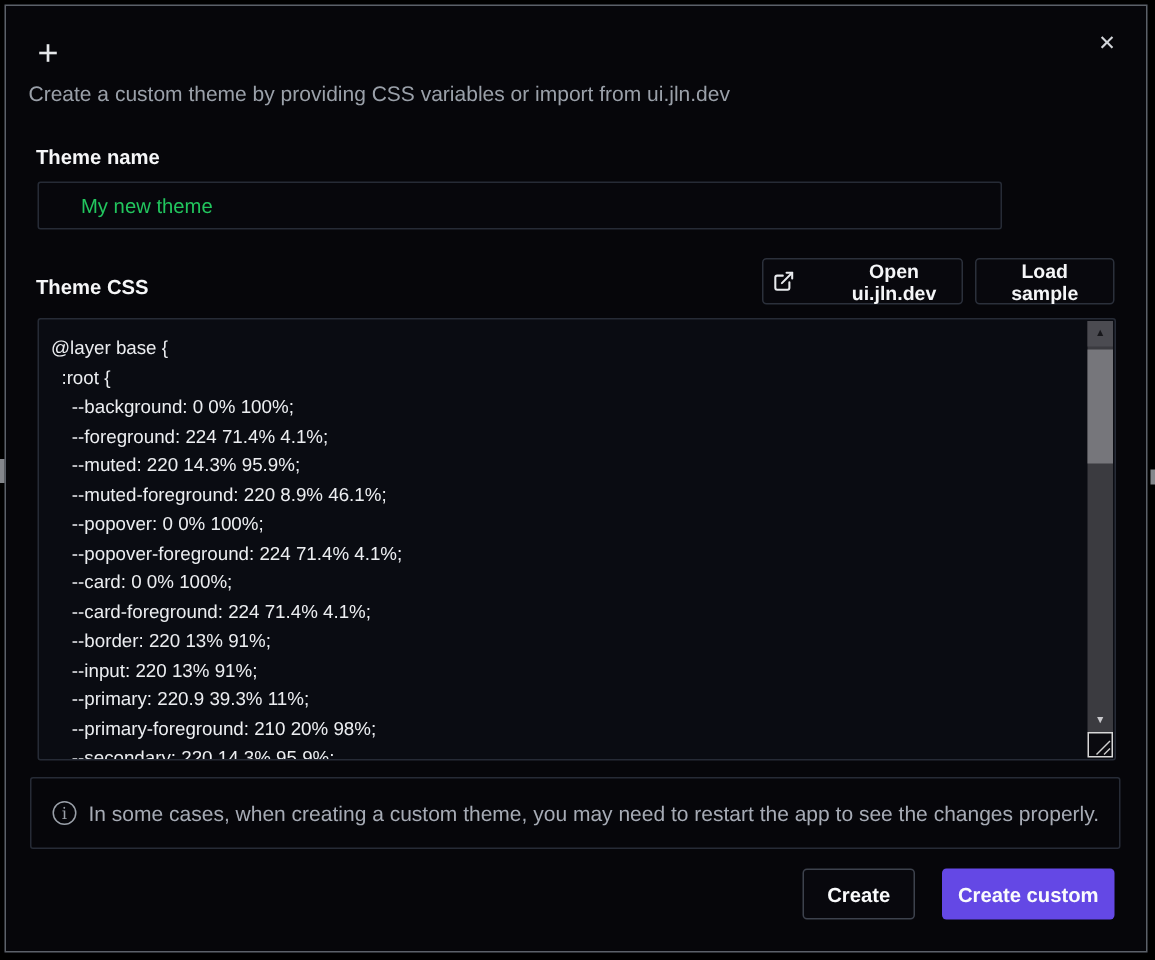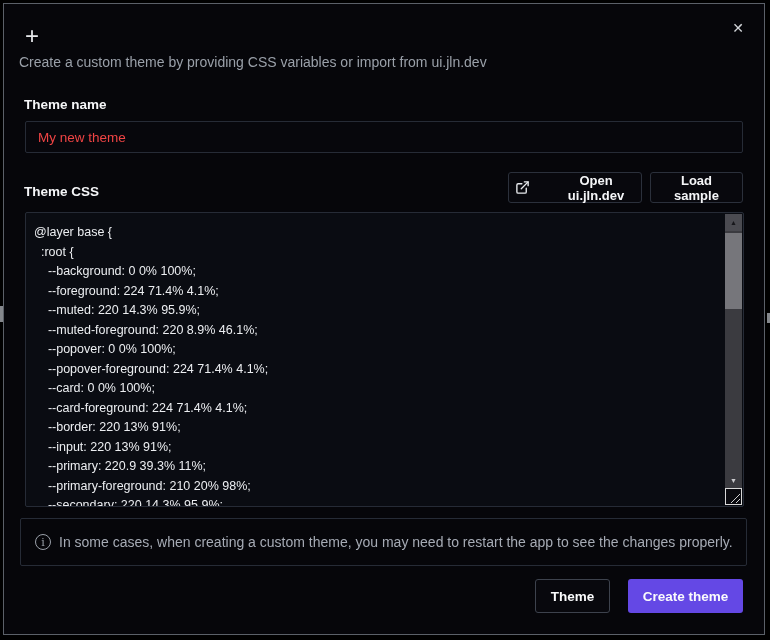--- a/index.html
+++ b/index.html
@@ -21,24 +21,24 @@
   .title { font-size:17px; font-weight:700; color:#fafbfc; letter-spacing:0.2px; }
   .close-btn {
     position:absolute; right:14px; top:12px; width:24px; height:24px;
     display:flex; align-items:center; justify-content:center;
     color:#d3d6da; font-size:14px; cursor:pointer; background:none; border:none;
   }
   .subtitle { position:absolute; left:15px; top:50px; font-size:14px; color:#9aa0a9; }
 
   .field-label { position:absolute; font-size:13.5px; font-weight:700; color:#f5f6f8; }
   .name-input {
-    position:absolute; left:21px; top:117px; width:718px; height:32px;
+    position:absolute; left:21px; top:117px; width:643px; height:32px;
     background:#07070c; border:1px solid #262b36; border-radius:2px;
-    color:#ef4444; font-size:13.5px; font-family:"Liberation Sans", sans-serif;
-    padding:0 12px; outline:none;
+    color:#22c55e; font-size:13.5px; font-family:"Liberation Sans", sans-serif;
+    padding:0 28px; outline:none;
   }
 
   .btn {
     position:absolute; height:31px; display:flex; align-items:center; justify-content:center;
     gap:27px; background:#08080d; border:1px solid #2b303b; border-radius:3px;
     color:#f5f6f8; font-size:13px; font-weight:700; cursor:pointer;
     font-family:"Liberation Sans", sans-serif;
   }
   .open-btn  { left:504px; top:168px; width:134px; }
   .load-btn  { left:646px; top:168px; width:93px; }
@@ -167,22 +167,22 @@
       </svg>
     </div>
   </div>
 
   <div class="info-box">
     <span class="info-icon">i</span>
     <span class="info-text">In some cases, when creating a custom theme, you may need to restart the app to see the changes properly.</span>
   </div>
 
   <button class="footer-btn cancel-btn">
-    <span>Theme</span>
+    <span>Create</span>
   </button>
   <button class="footer-btn create-btn" style="background: rgb(100, 72, 229);">
-    <span>Create theme</span>
+    <span>Create custom</span>
   </button>
 
 </div>
 
 <div class="edge-notch left"></div>
 <div class="edge-notch right"></div>
 
 </body></html>

